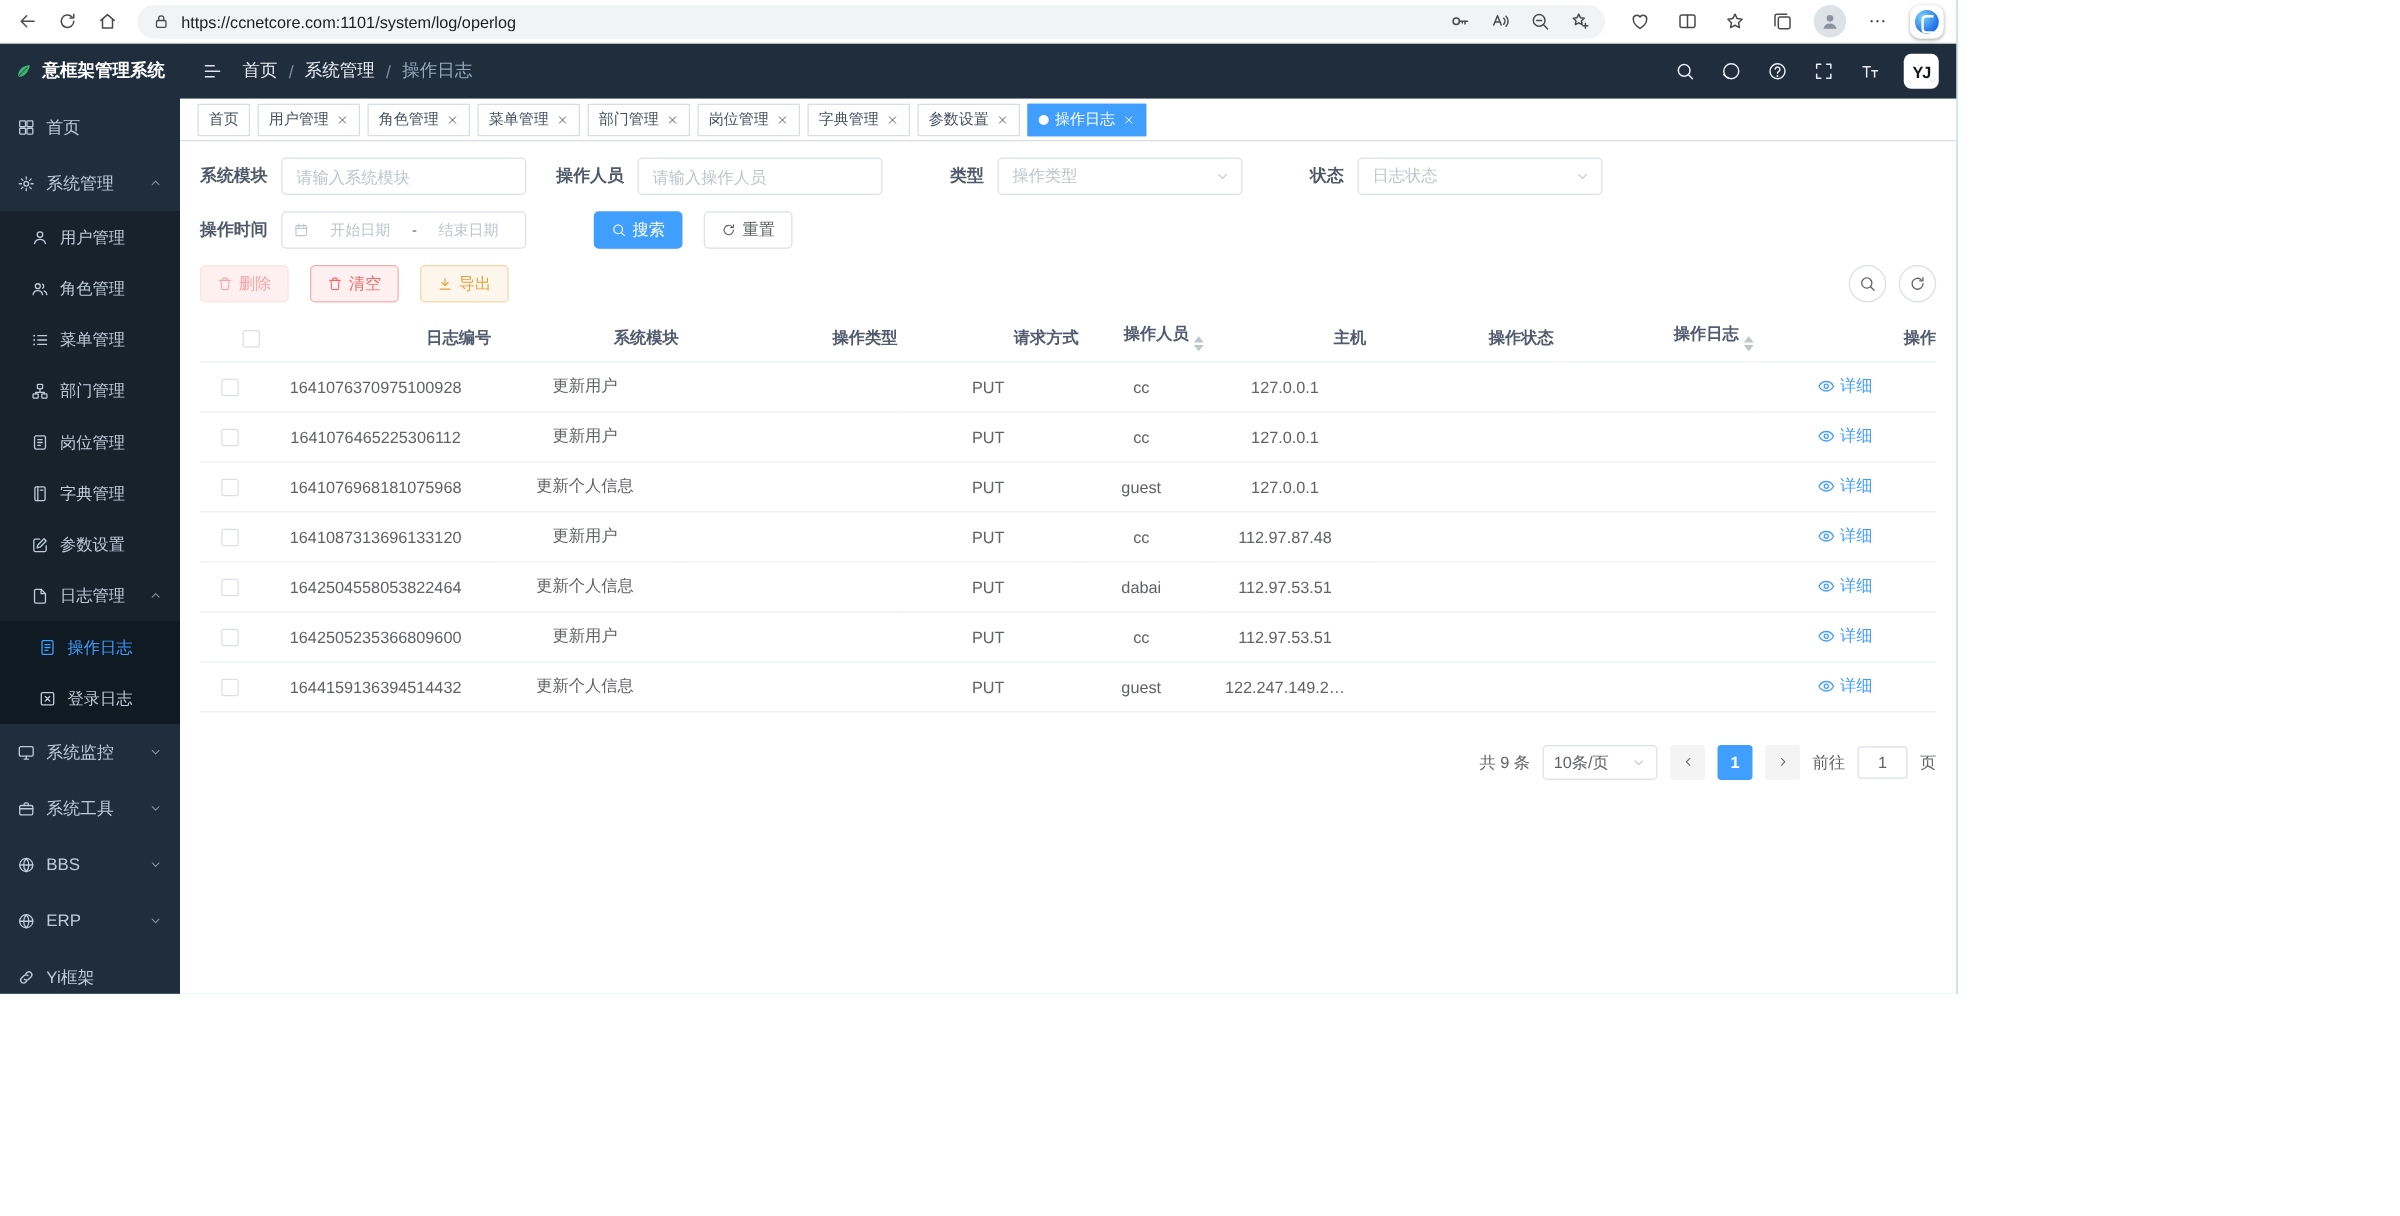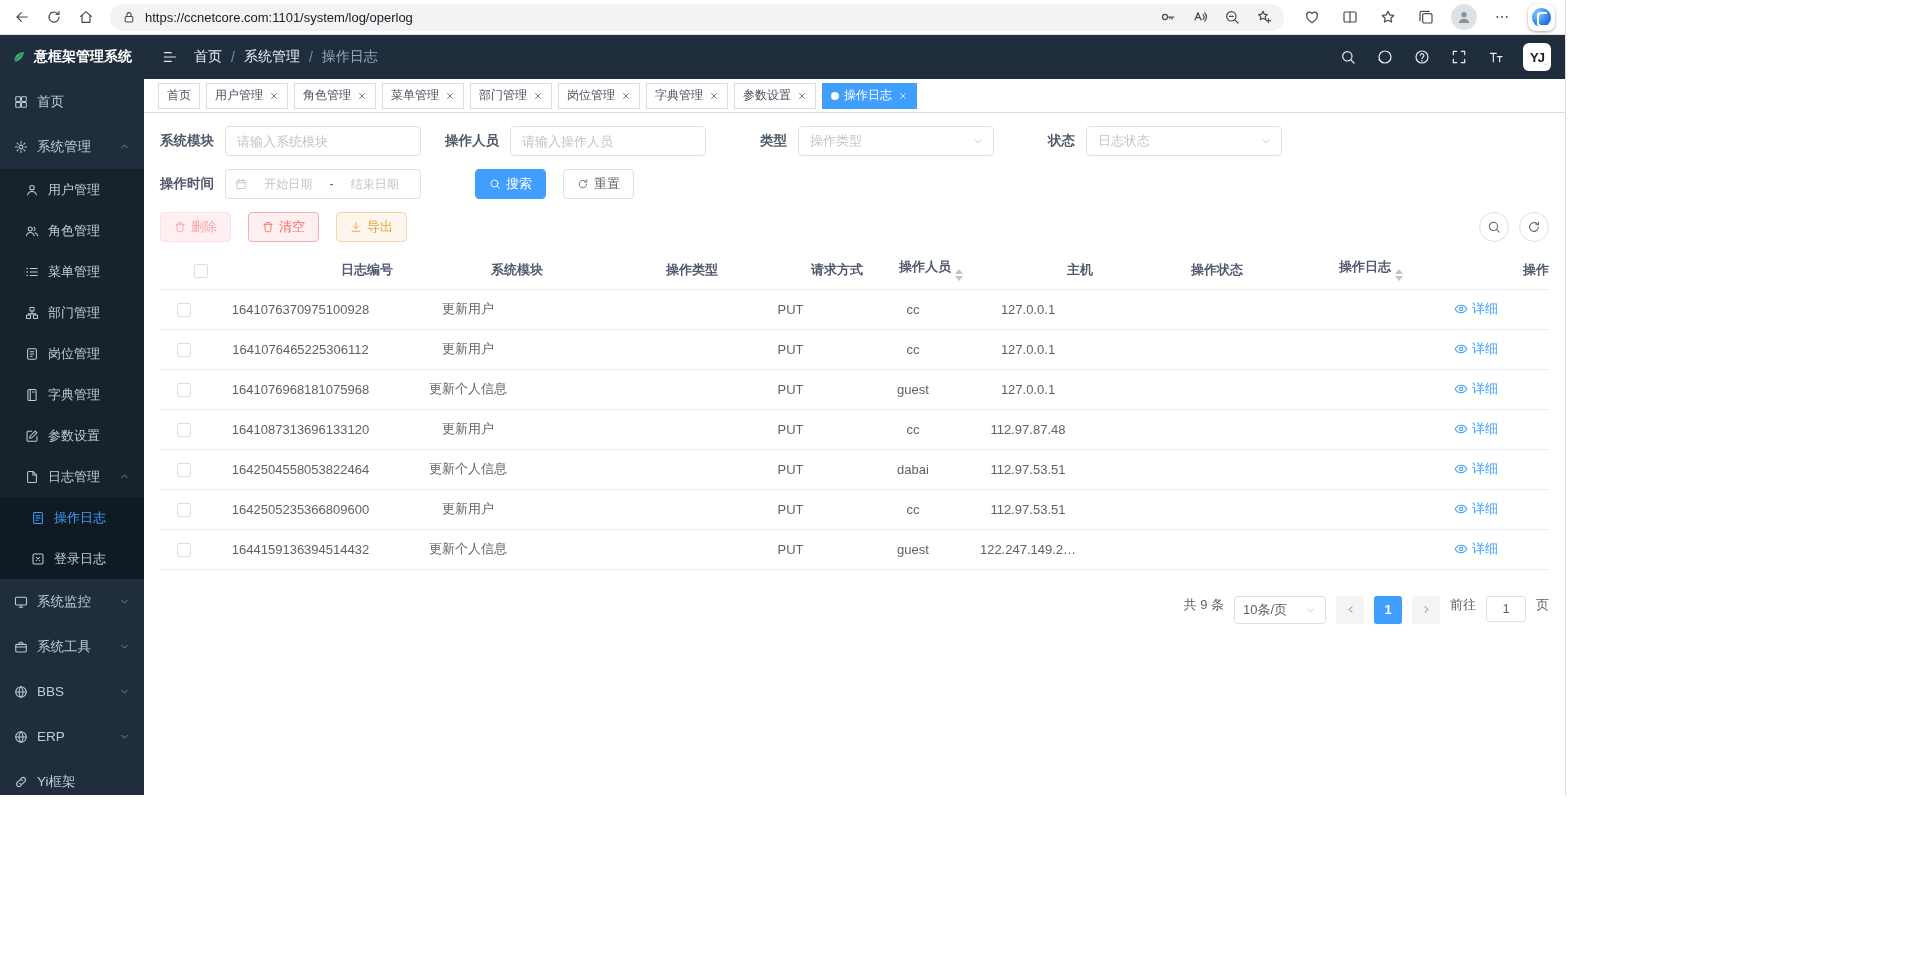--- a/index.html
+++ b/index.html
@@ -85,21 +85,21 @@
   .grid th{height:38px;font-size:13px;font-weight:700;color:#515a6e;border-bottom:1px solid #ebeef5;text-align:right;white-space:nowrap}
   .grid td{height:40px;font-size:13px;color:#606266;border-bottom:1px solid #ebeef5;text-align:center;white-space:nowrap;overflow:hidden;text-overflow:ellipsis}
   .chk{display:inline-block;width:14px;height:14px;border:1px solid #dcdfe6;border-radius:2px;background:#fff;vertical-align:middle;cursor:pointer}
   .detail{display:inline-flex;align-items:center;gap:4px;color:#409eff;font-size:13px;cursor:pointer;text-decoration:none}
   .sorts{display:inline-flex;flex-direction:column;margin-left:4px;vertical-align:-3px}
   .sorts .s{width:0;height:0;border-left:4px solid transparent;border-right:4px solid transparent;display:block}
   .sorts .su{border-bottom:5px solid #c0c4cc;margin-bottom:2px}
   .sorts .sd{border-top:5px solid #c0c4cc}
 
   
-  .pager{display:flex;justify-content:flex-end;gap:10px;padding:26px 0 0;font-size:13px;color:#606266}
+  .pager{display:flex;align-items:center;justify-content:flex-end;gap:10px;padding:26px 0 0;font-size:13px;color:#606266}
   .psize{width:92px;height:28px;border:1px solid #dcdfe6;border-radius:4px;display:flex;align-items:center;justify-content:space-between;padding:0 8px;cursor:pointer;color:#606266;background:#fff}
   .pbtn{min-width:28px;height:28px;border:none;background:#f4f4f5;border-radius:3px;color:#606266;display:inline-flex;align-items:center;justify-content:center;cursor:pointer;font-size:13px}
   .pbtn.active{background:#409eff;color:#fff;font-weight:700;cursor:default}
   .goto{width:40px;height:26px;border:1px solid #dcdfe6;border-radius:3px;text-align:center;font-size:13px;color:#606266;outline:none;background:#fff}
 </style>
 </head>
 <body>
 
 <div class="window">
 

